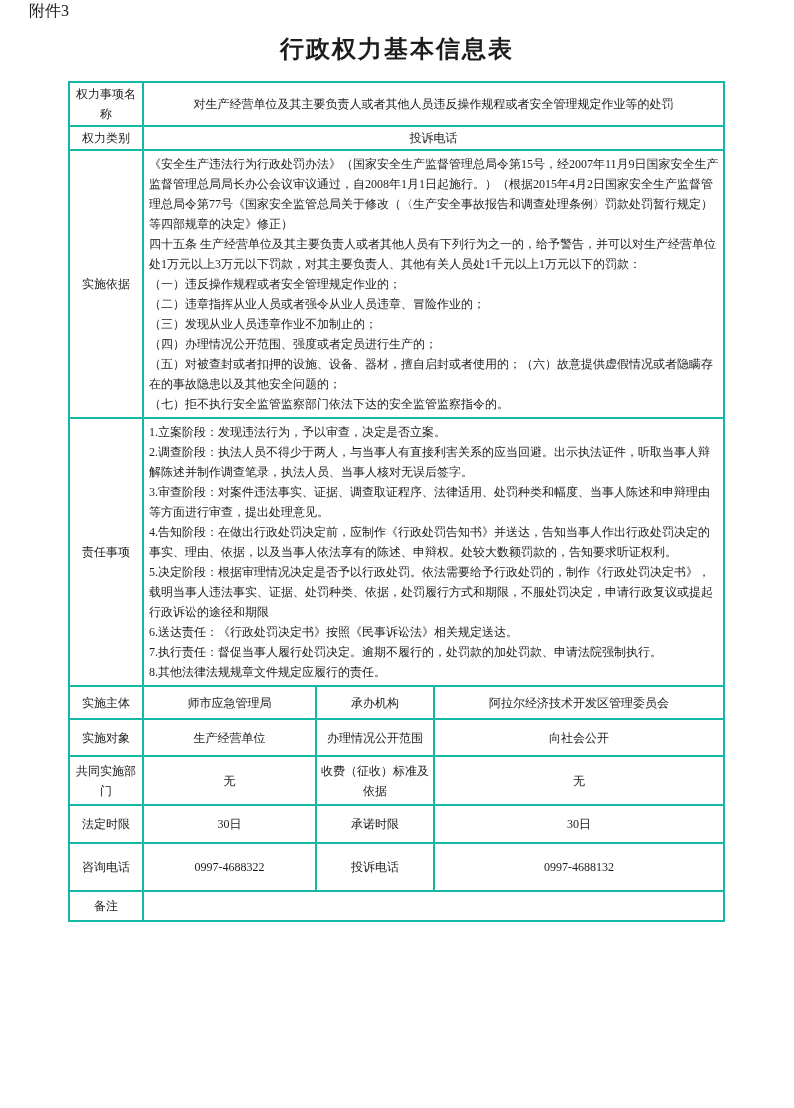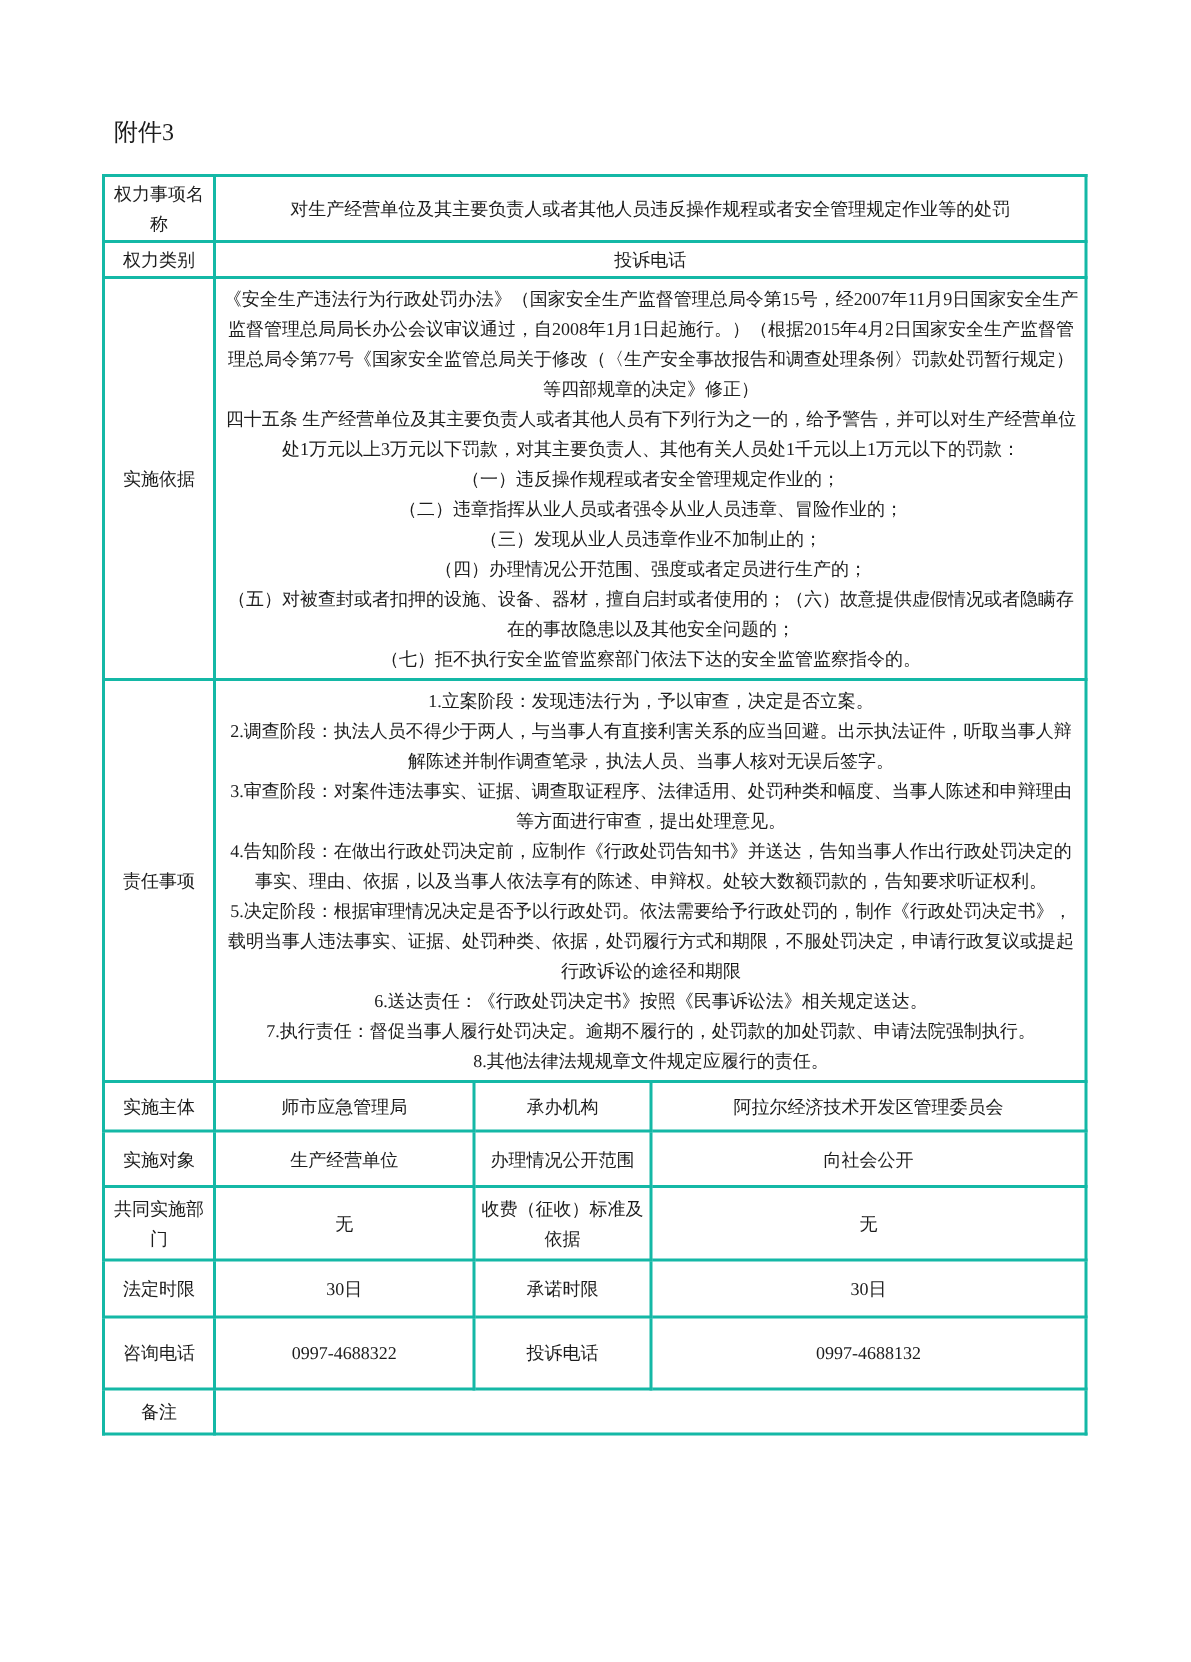--- a/index.html
+++ b/index.html
@@ -11,22 +11,21 @@
     color: #1c1c1c;
     overflow: hidden;
   }
   .page {
     position: relative;
     width: 794px;
     height: 1108px;
     background: #ffffff;
   }
   .attachment {
-    padding-top: 78px;
-    margin-left: 76px;
+    margin-left: 29px;
     font-size: 16px;
     line-height: 21px;
   }
   .doc-title {
     margin-top: 13px;
     width: 794px;
     text-align: center;
     font-size: 24px;
     font-weight: bold;
     letter-spacing: 2px;
@@ -53,29 +52,30 @@
   td.val {
     text-align: center;
     padding: 1px 4px;
   }
   td.txt {
     text-align: left;
     padding: 3px 4px 3px 5px;
     font-size: 11px;
     line-height: 16px;
   }
-  td.txt .para { text-align: center; }
+  td.txt .para { text-align: left; }
 </style>
 </head>
 <body>
 
 <div class="page">
 
   <div class="attachment">附件3</div>
 
+  <div class="doc-title">行政权力基本信息表</div>
 
   <table class="info-table">
     <colgroup>
       <col style="width:74px">
       <col style="width:173px">
       <col style="width:118px">
       <col style="width:290px">
     </colgroup>
     <tbody>
 

